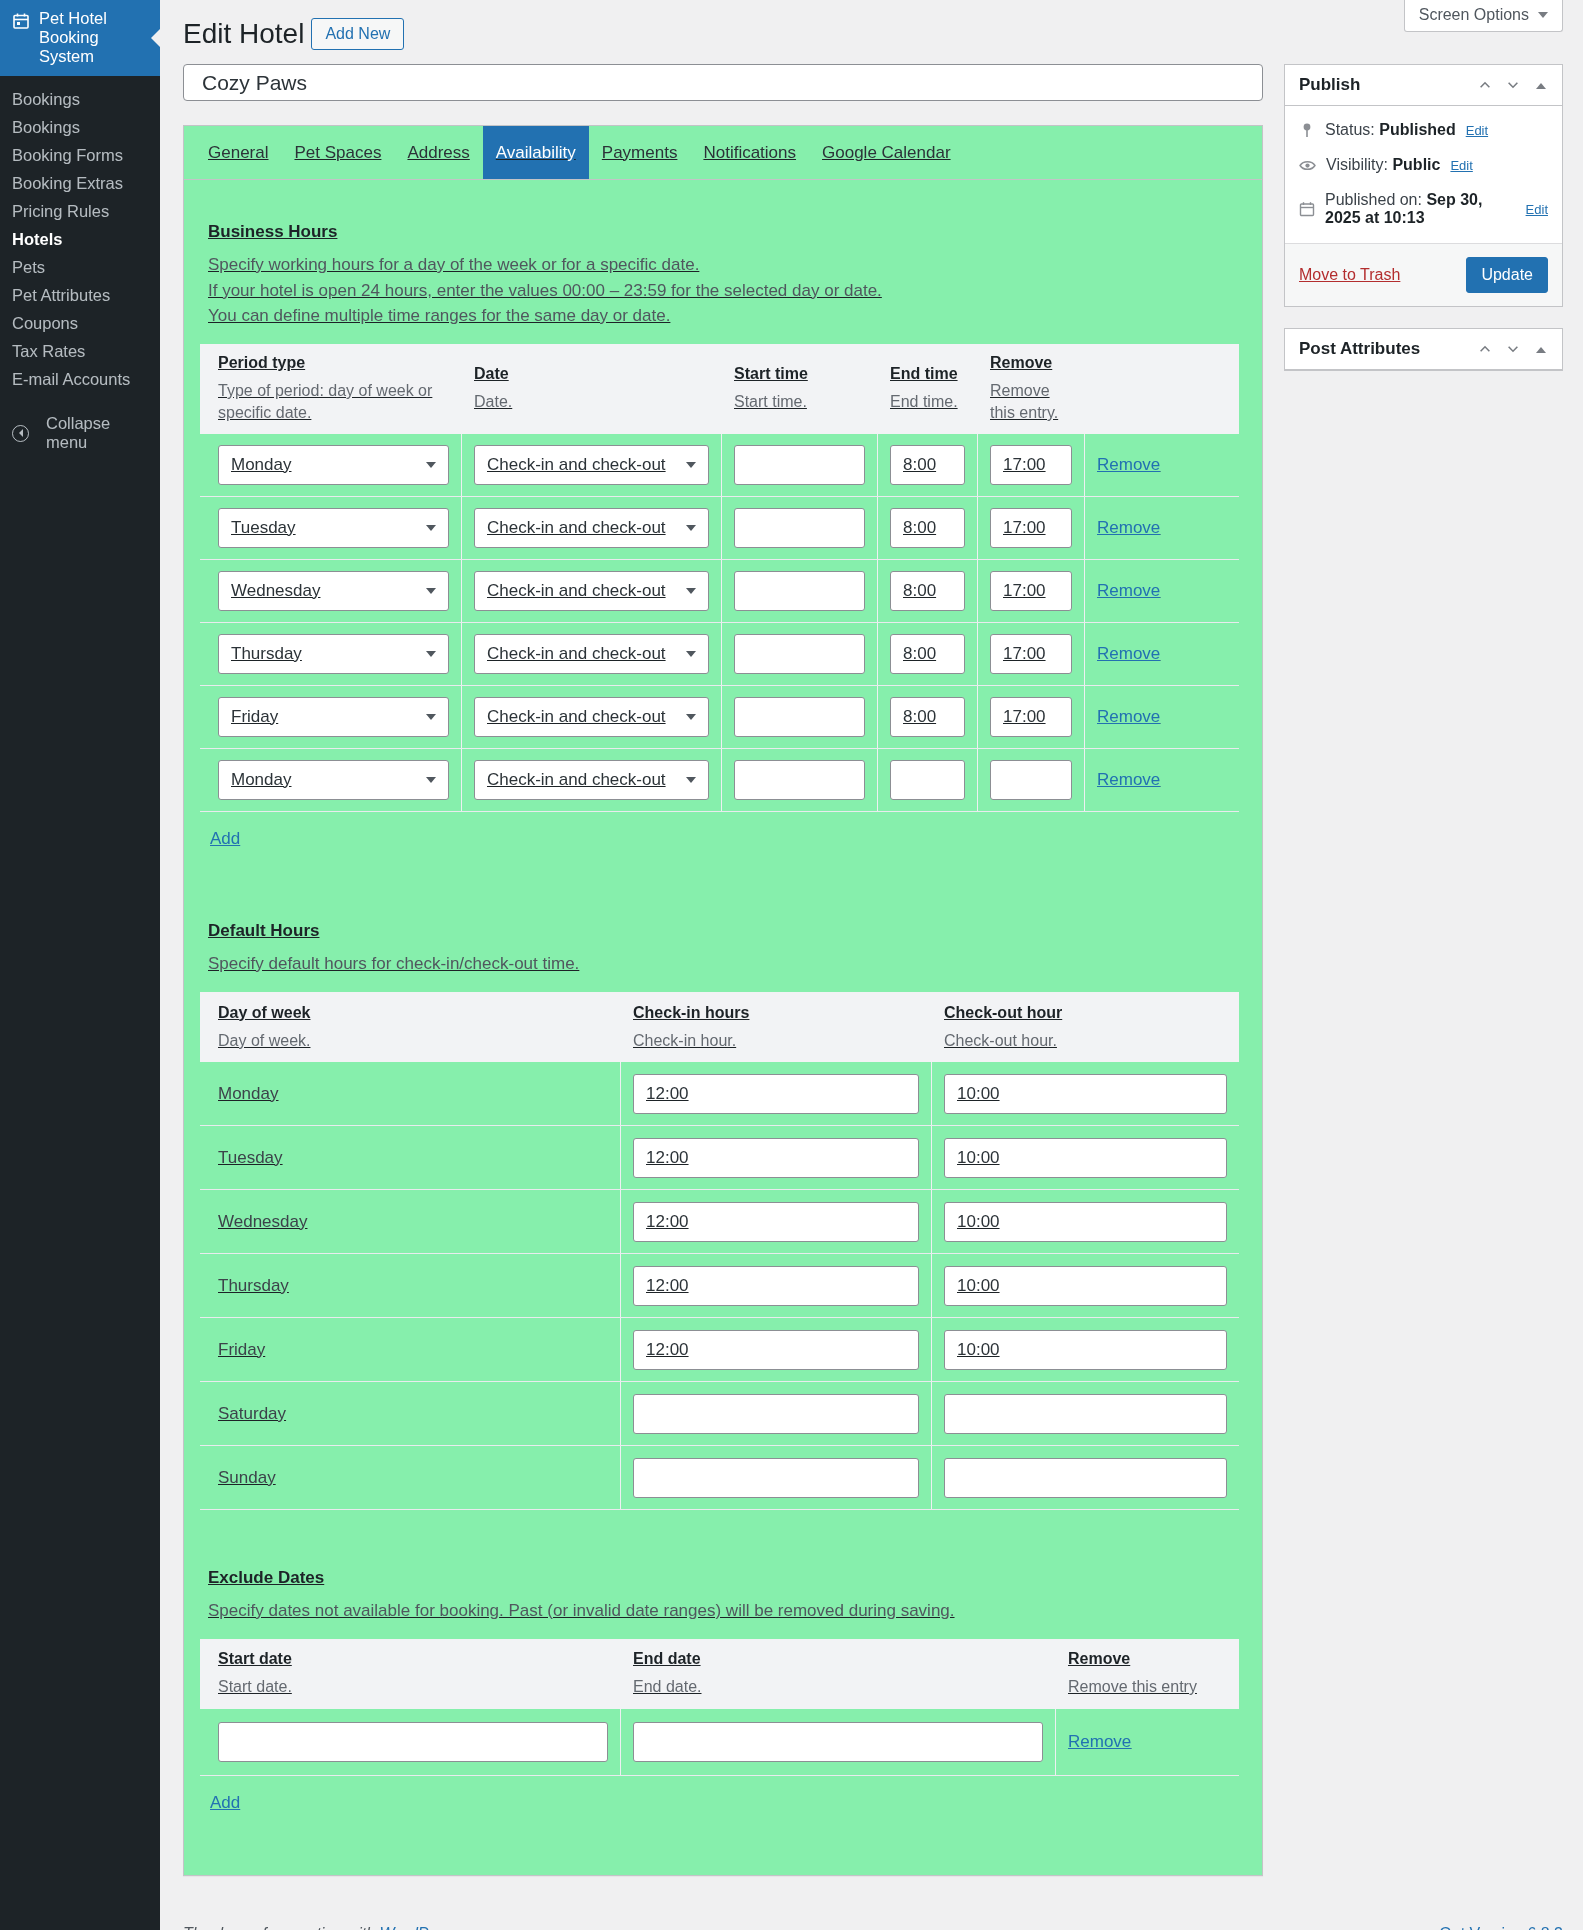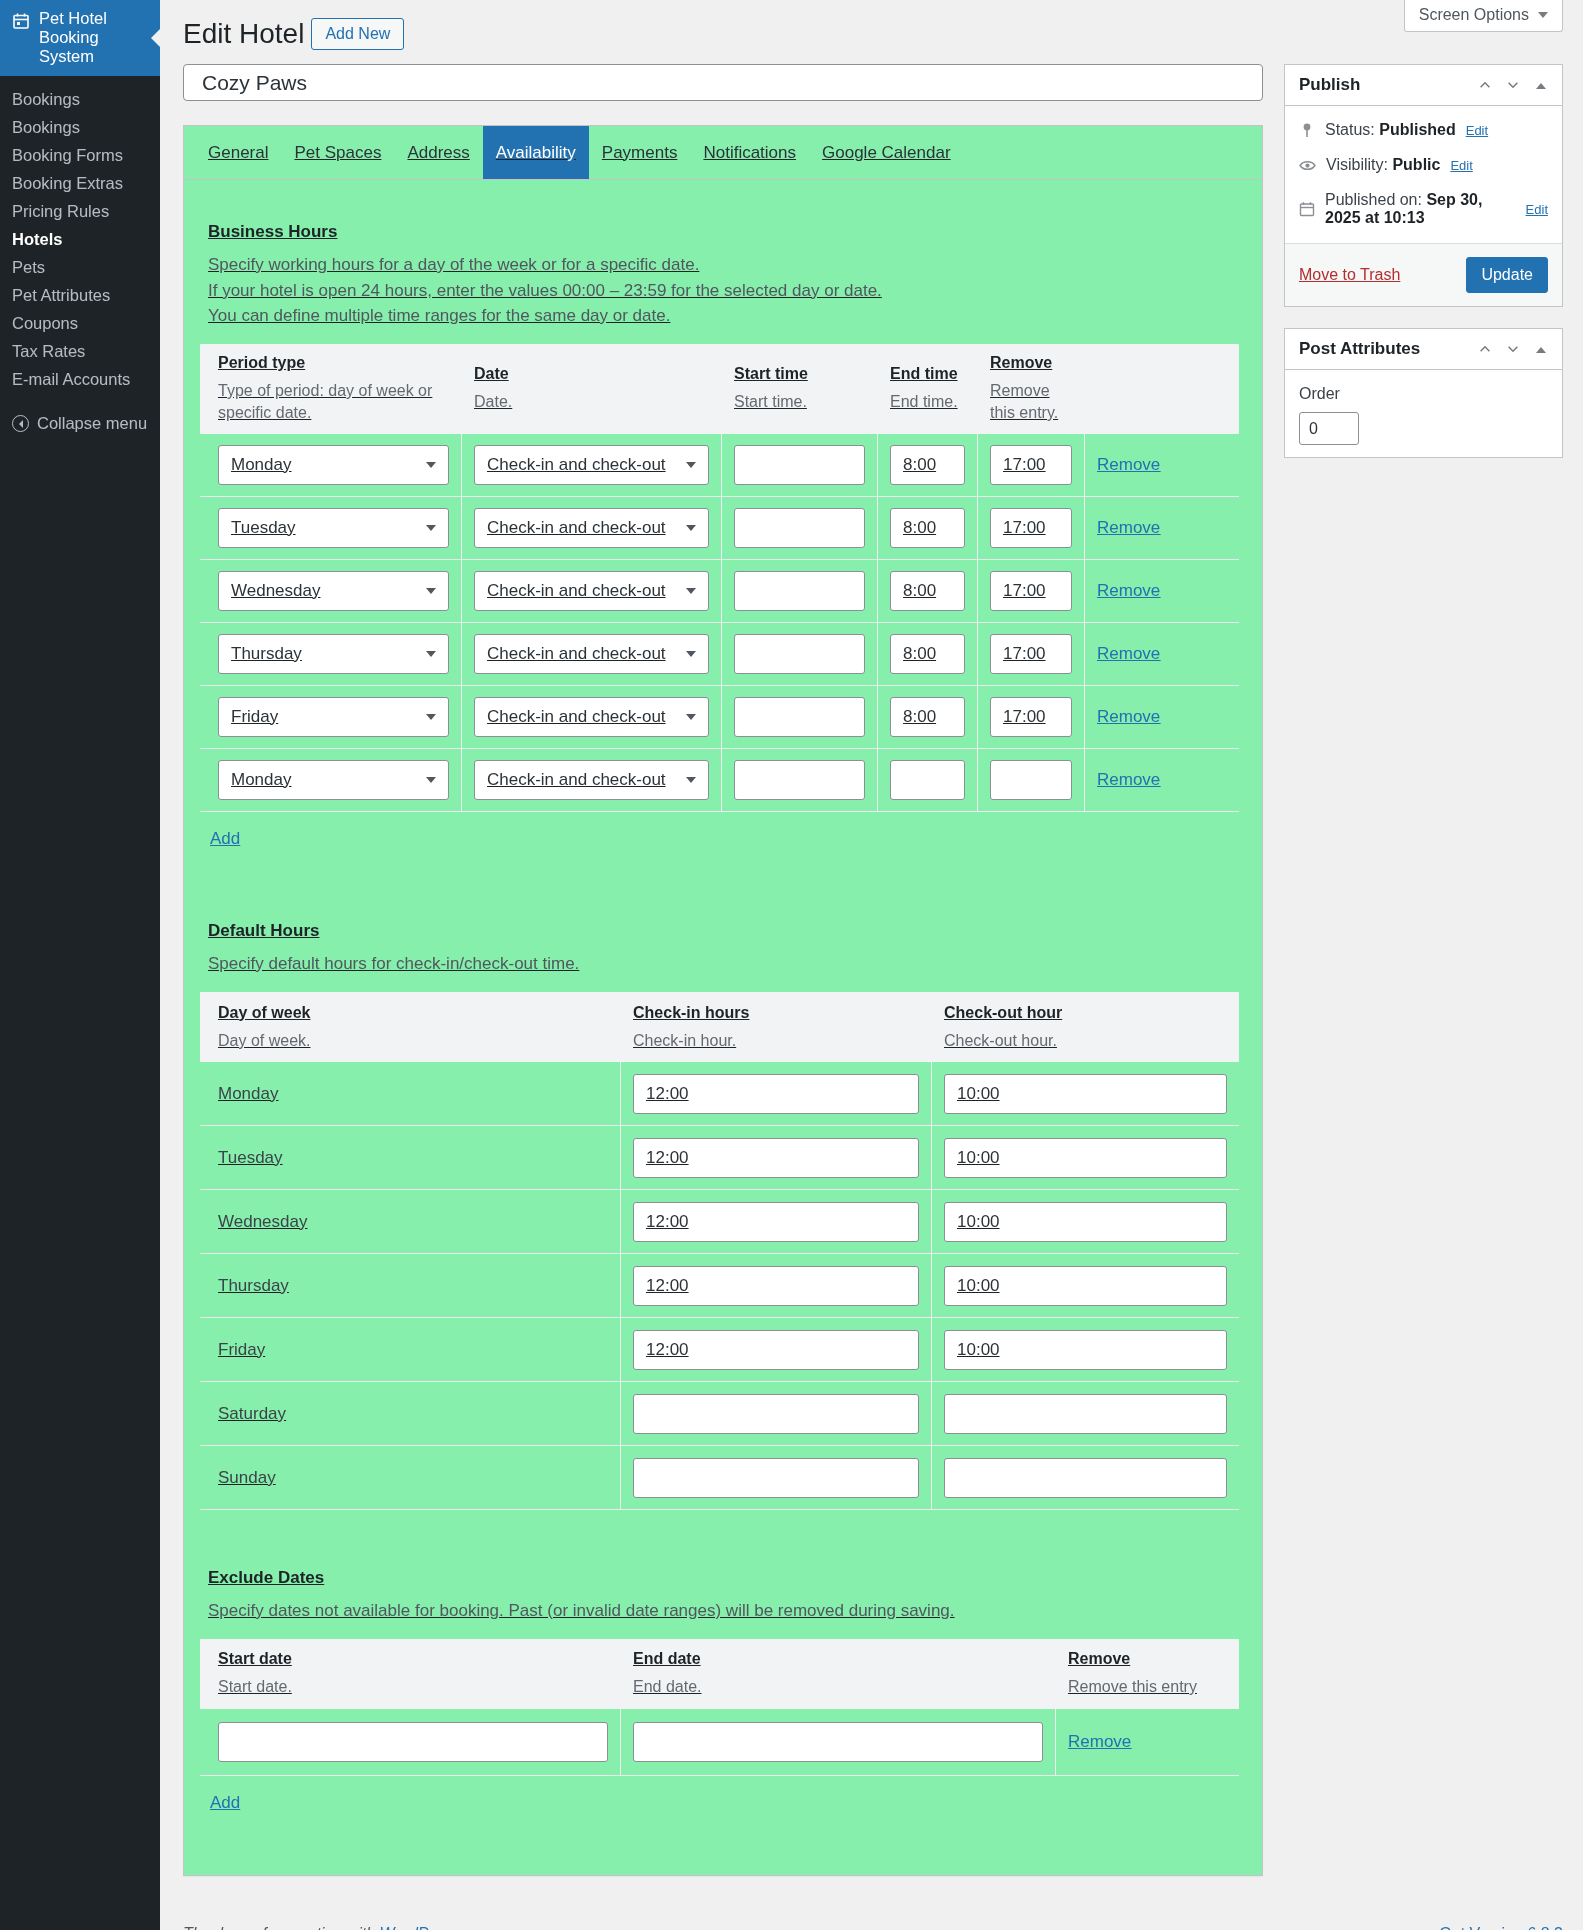--- a/index.html
+++ b/index.html
@@ -25,21 +25,21 @@
   .brand .b-icon { margin-top:3px; flex:0 0 auto; }
   .brand .b-text { font-size:16.5px; line-height:19px; font-weight:400; }
   .menu { list-style:none; padding-top:9px; }
   .menu li {
     padding:5px 12px; font-size:16.5px; line-height:18px;
     color:rgba(240,246,252,.72); cursor:pointer;
   }
   .menu li.active { color:#fff; font-weight:700; }
   .collapse-row {
     margin-top:15px; padding:6px 12px; color:rgba(240,246,252,.72);
-    font-size:16.5px; display:flex; align-items:center; gap:8px; cursor:pointer;
+    font-size:16.5px; display:flex; align-items:center; gap:17px; cursor:pointer;
   }
   .collapse-icon {
     width:17px; height:17px; border-radius:50%; border:1.5px solid rgba(240,246,252,.72);
     display:inline-flex; align-items:center; justify-content:center; flex:0 0 auto;
   }
   .collapse-icon i { display:block; width:0; height:0; border:4px solid transparent; border-right-color:rgba(240,246,252,.72); margin-left:-4px; }
 
   
   .page { flex:1; padding:0 20px 0 23px; position:relative; }
   .screen-options {
@@ -618,24 +618,20 @@
               <span class="handle">
                   <svg width="14" height="14" viewBox="0 0 16 16">
                     <polyline points="3,5.5 8,10.5 13,5.5" fill="none" stroke="#787c82" stroke-width="1.8"></polyline>
                   </svg>
                 </span>
               <span class="handle">
                   <span class="tri-up"></span>
                 </span>
             </span>
           </div>
-          <div class="pb-body">
-            <div class="order-label">Order</div>
-            <input class="order-input" value="0" style="">
-          </div>
         </div>
 
       </div>
     </div>
 
     <div class="page-footer">
       <div class="thanks">
         <span>Thank you for creating with</span>
         <a class="link">WordPress</a><span>.</span>
       </div>

